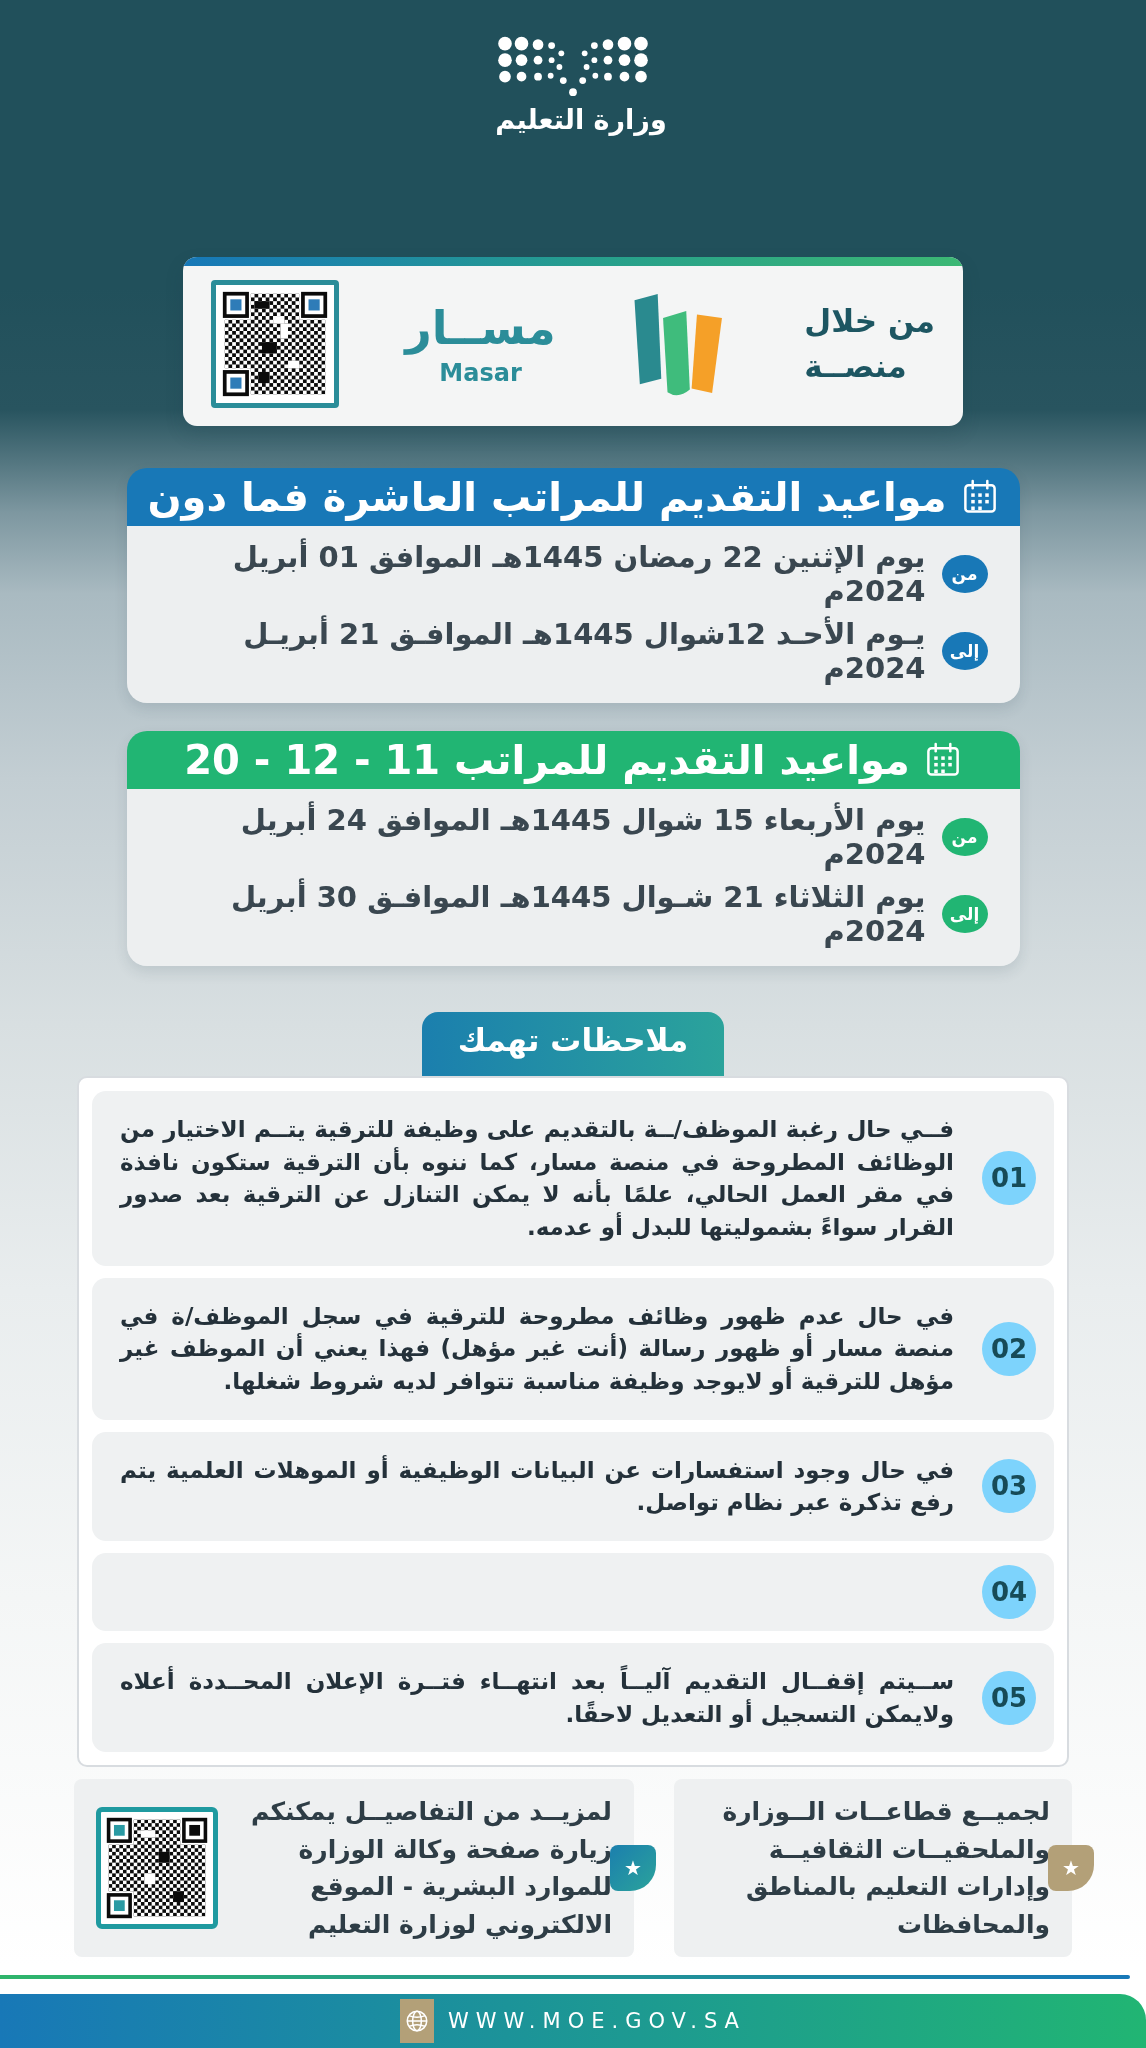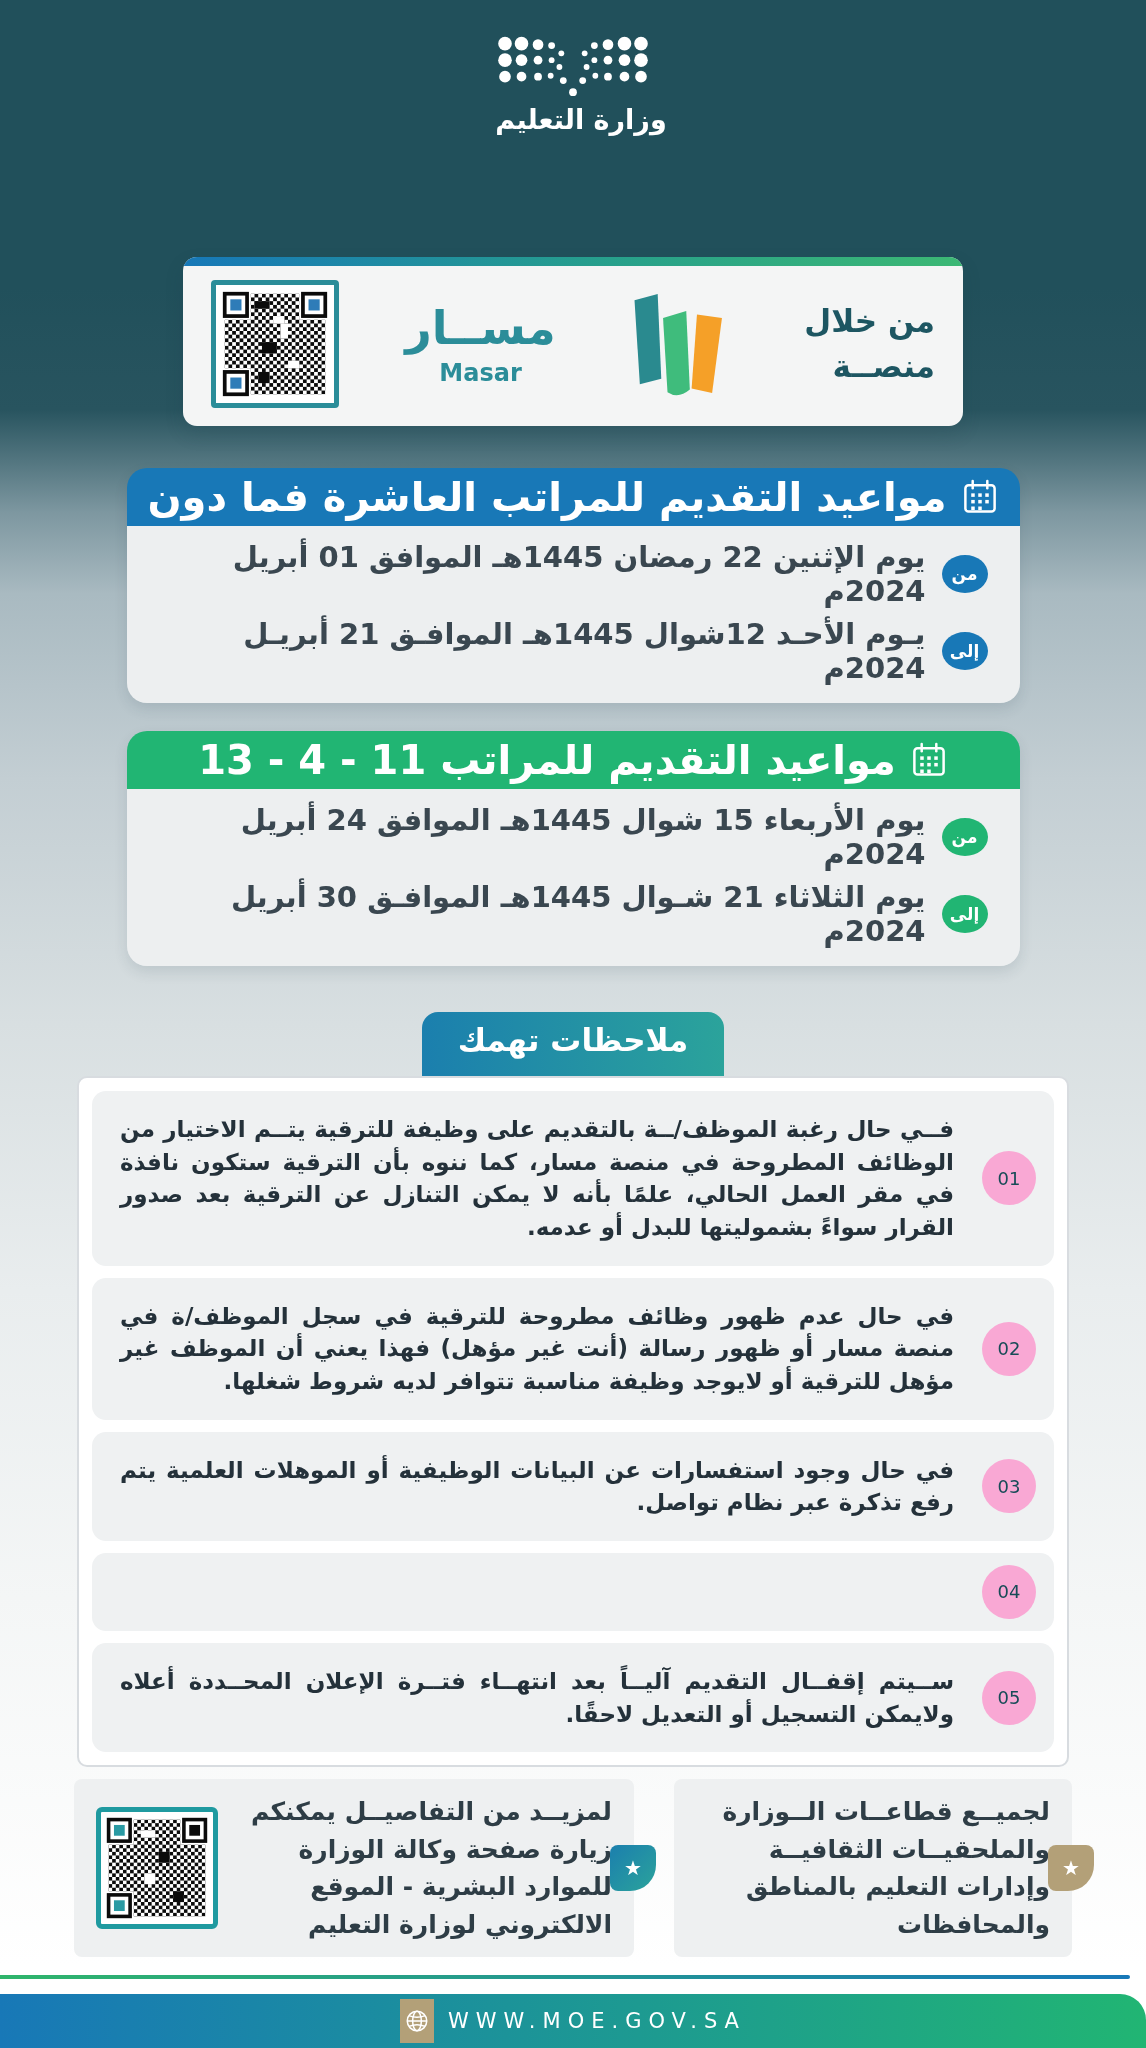--- a/index.html
+++ b/index.html
@@ -29,21 +29,21 @@
       -webkit-background-clip:text;background-clip:text;color:transparent;}
   }
   .banner-title{font-size:44px;font-weight:700;margin:0;}
   .banner-subtitle{font-size:31px;font-weight:700;margin:16px 0 0;}
   
   .masar-card{width:780px;margin:122px auto 0;background:#f4f5f5;border-radius:14px;
     overflow:hidden;box-shadow:0 8px 18px rgba(30,60,70,.18);}
   .masar-topbar{height:9px;background:linear-gradient(90deg,#1778b8,#27a08b 55%,#3cb874);}
   .masar-body{display:flex;align-items:center;justify-content:space-between;
     padding:14px 28px 18px;direction:rtl;}
-  .through{text-align:right;color:#1d5662;font-weight:700;font-size:31px;line-height:1.45;}
+  .through{text-align:left;color:#1d5662;font-weight:700;font-size:31px;line-height:1.45;}
   .masar-logo{width:116px;height:116px;}
   .masar-name{text-align:center;color:#2b8d99;font-weight:700;}
   .masar-name-ar{font-size:46px;}
   .masar-name-en{font-size:24px;margin-top:4px;}
   .qr-frame{width:128px;height:128px;border:5px solid #2b8d99;background:#fff;
     border-radius:4px;padding:5px;}
   .qr-frame svg{width:100%;height:100%;display:block;}
   
   .date-section{width:893px;margin:42px auto 0;box-shadow:0 6px 14px rgba(30,60,70,.12);
     border-radius:20px;}
@@ -61,23 +61,23 @@
   .green .row-badge{background:#21b573;}
   .date-section.green{margin-top:28px;}
   
   .notes-pill{width:302px;margin:46px auto 0;position:relative;z-index:2;height:64px;
     line-height:56px;text-align:center;color:#fff;font-size:31px;font-weight:700;
     background:linear-gradient(90deg,#1b7fae,#2ba39b);border-radius:16px 16px 0 0;}
   .notes-box{width:992px;margin:0 auto;background:#fff;border:2px solid #d8dce0;
     border-radius:10px;padding:13px;display:flex;flex-direction:column;gap:12px;}
   .note{background:#eff1f2;border-radius:14px;padding:12px 18px;display:flex;
     align-items:center;gap:18px;direction:rtl;}
-  .note-num{flex:0 0 auto;width:54px;height:54px;border-radius:50%;background:#f9a8d4;
+  .note-num{flex:0 0 auto;width:54px;height:54px;border-radius:50%;background:#7dd3fc;
     color:#174b57;display:flex;align-items:center;justify-content:center;
-    font-size:18px;font-weight:400;}
+    font-size:26px;font-weight:700;}
   .note-text{margin:10px;font-size:23px;line-height:1.42;font-weight:700;color:#24313a;
     text-align:justify;}
   
   .bottom-cards{display:flex;direction:rtl;justify-content:center;gap:40px;
     margin-top:12px;align-items:stretch;}
   .b-card{position:relative;background:#eef0f1;border-radius:8px;padding:14px 22px;}
   .sectors-card{width:398px;display:flex;align-items:center;}
   .details-card{width:560px;display:flex;direction:rtl;gap:18px;align-items:center;}
   .b-text{font-size:25px;font-weight:700;color:#2e3d46;text-align:right;line-height:1.5;margin:0;}
   .corner-badge{position:absolute;top:50%;right:-22px;transform:translateY(-50%);
@@ -237,21 +237,21 @@
           <rect x="7" y="10.5" width="2.4" height="2.4"></rect>
             <rect x="11.8" y="10.5" width="2.4" height="2.4"></rect>
             <rect x="16.6" y="10.5" width="2.4" height="2.4"></rect>
           <rect x="7" y="15" width="2.4" height="2.4"></rect>
             <rect x="11.8" y="15" width="2.4" height="2.4"></rect>
             <rect x="16.6" y="15" width="2.4" height="2.4"></rect>
           <rect x="7" y="19.5" width="2.4" height="2.4"></rect>
             <rect x="11.8" y="19.5" width="2.4" height="2.4"></rect>
         </g>
       </svg>
-      <span dir="rtl">مواعيد التقديم للمراتب 11 - 4 - 13</span>
+      <span dir="rtl">مواعيد التقديم للمراتب 11 - 12 - 20</span>
     </div>
     <div class="sec-body">
       <div class="date-row">
         <span class="row-badge">من</span>
         <span dir="rtl">يوم الأربعاء 15 شوال 1445هـ الموافق 24 أبريل 2024م</span>
       </div>
       <div class="date-row">
         <span class="row-badge">إلى</span>
         <span dir="rtl">يوم الثلاثاء 21 شـوال 1445هـ الموافـق 30 أبريل 2024م</span>
       </div>

